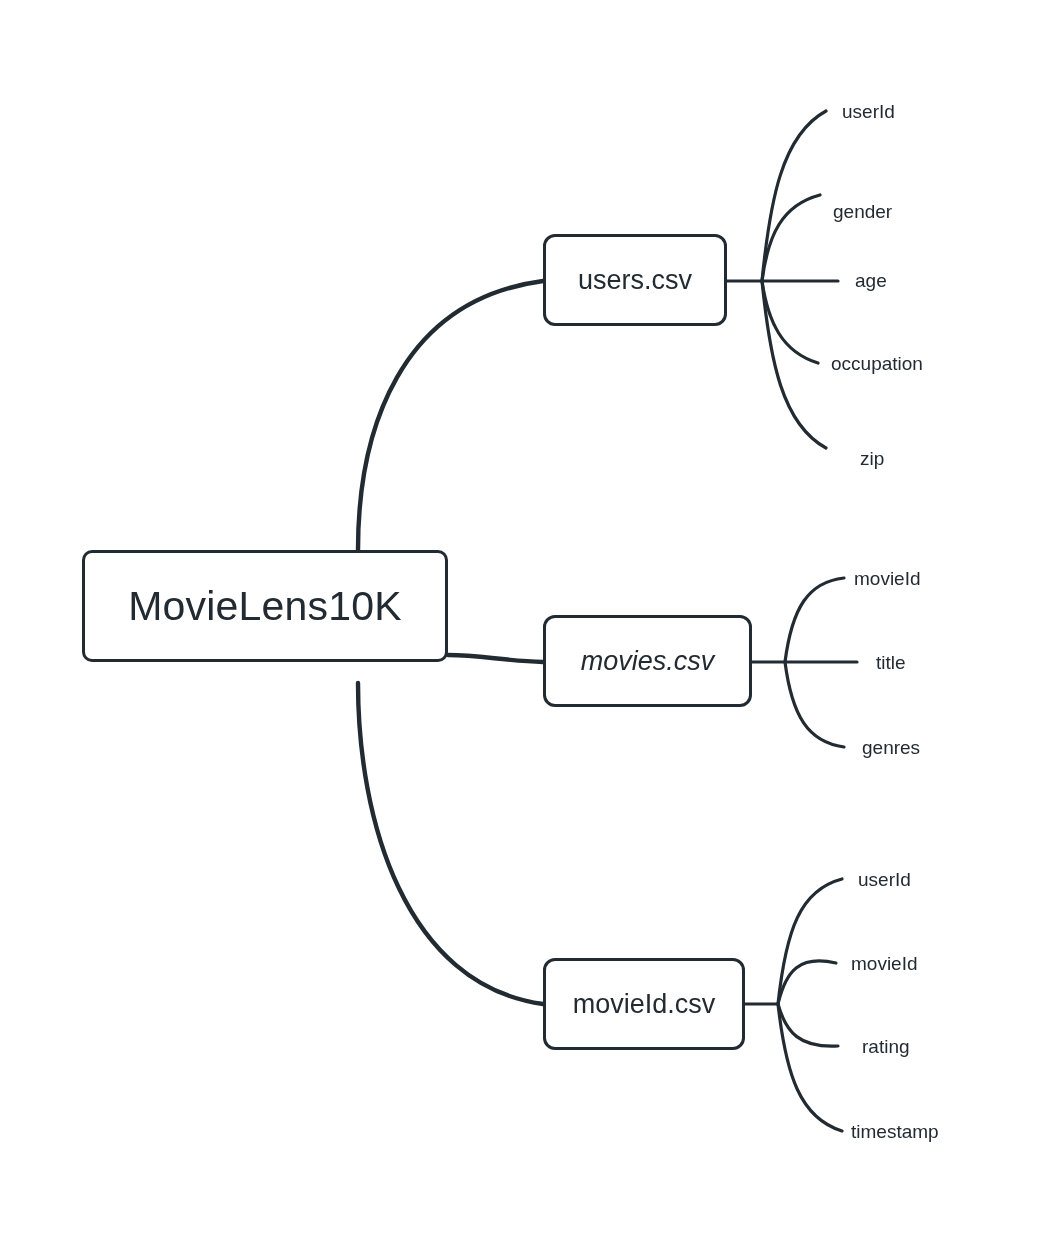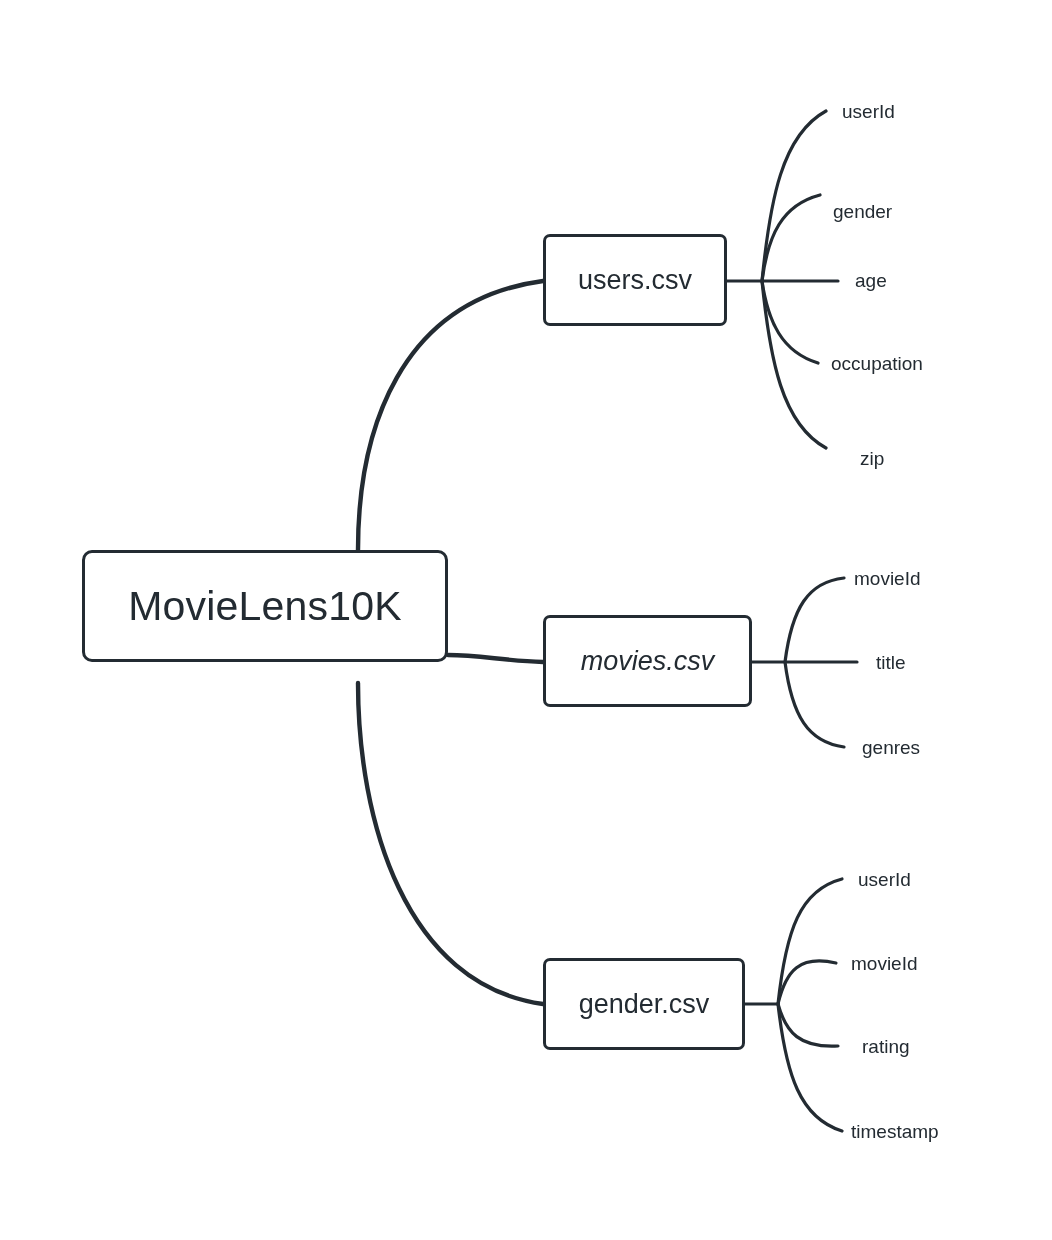--- a/index.html
+++ b/index.html
@@ -36,21 +36,21 @@
     fill: none;
     stroke: #232b32;
     stroke-width: 4.4;
     stroke-linecap: round;
   }
   .node-box {
     position: absolute;
     box-sizing: border-box;
     background: #ffffff;
     border: 3px solid #232b32;
-    border-radius: 7px;
+    border-radius: 12px;
     display: flex;
     align-items: center;
     justify-content: center;
     color: #232b32;
   }
   .node-root {
     left: 82px;
     top: 550px;
     width: 366px;
     height: 112px;
@@ -131,21 +131,21 @@
 
   <div class="node-box node-users">
     <span>users.csv</span>
   </div>
 
   <div class="node-box node-movies">
     <span>movies.csv</span>
   </div>
 
   <div class="node-box node-ratings">
-    <span>gender.csv</span>
+    <span>movieId.csv</span>
   </div>
 
   <div class="leaf-label" style="left:842px; top:111px;">userId</div>
   <div class="leaf-label" style="left:833px; top:195px;margin-top:16px;">gender</div>
   <div class="leaf-label" style="left:855px; top:280px;">age</div>
   <div class="leaf-label" style="left:831px; top:363px;">occupation</div>
   <div class="leaf-label" style="left:860px; top:448px;margin-top:10px;">zip</div>
 
   <div class="leaf-label" style="left:854px; top:578px;">movieId</div>
   <div class="leaf-label" style="left:876px; top:662px;">title</div>

